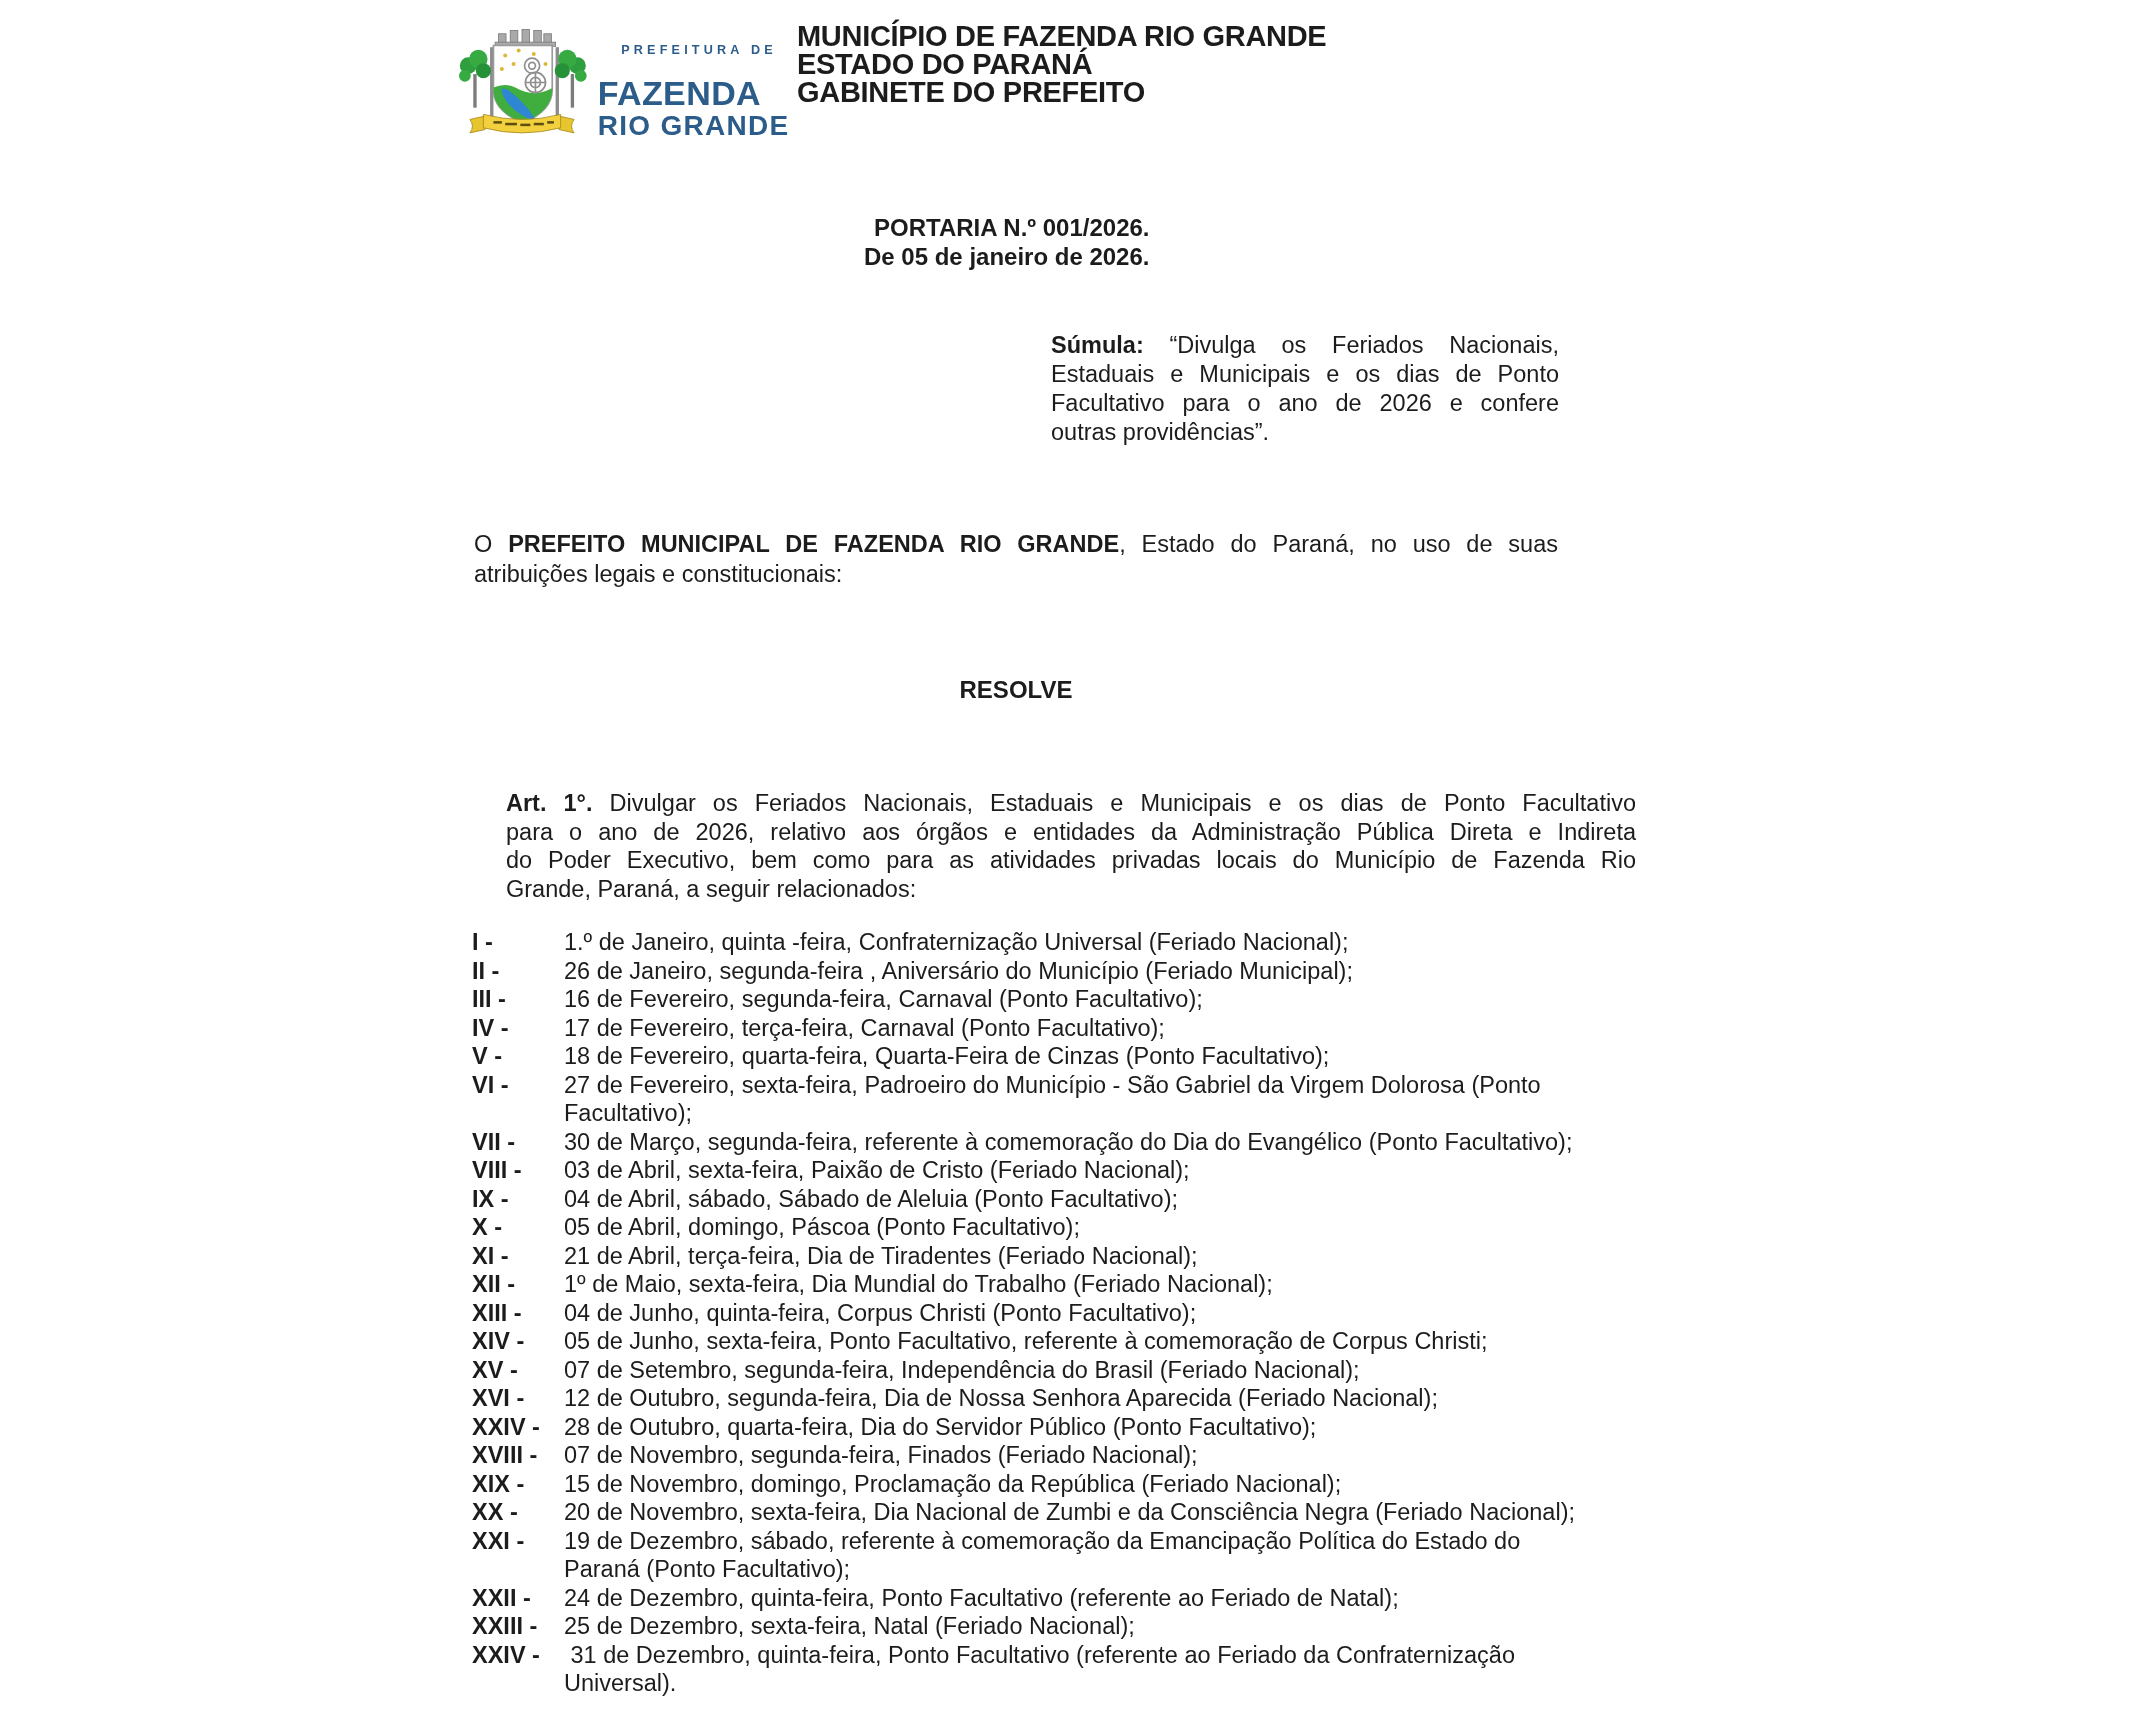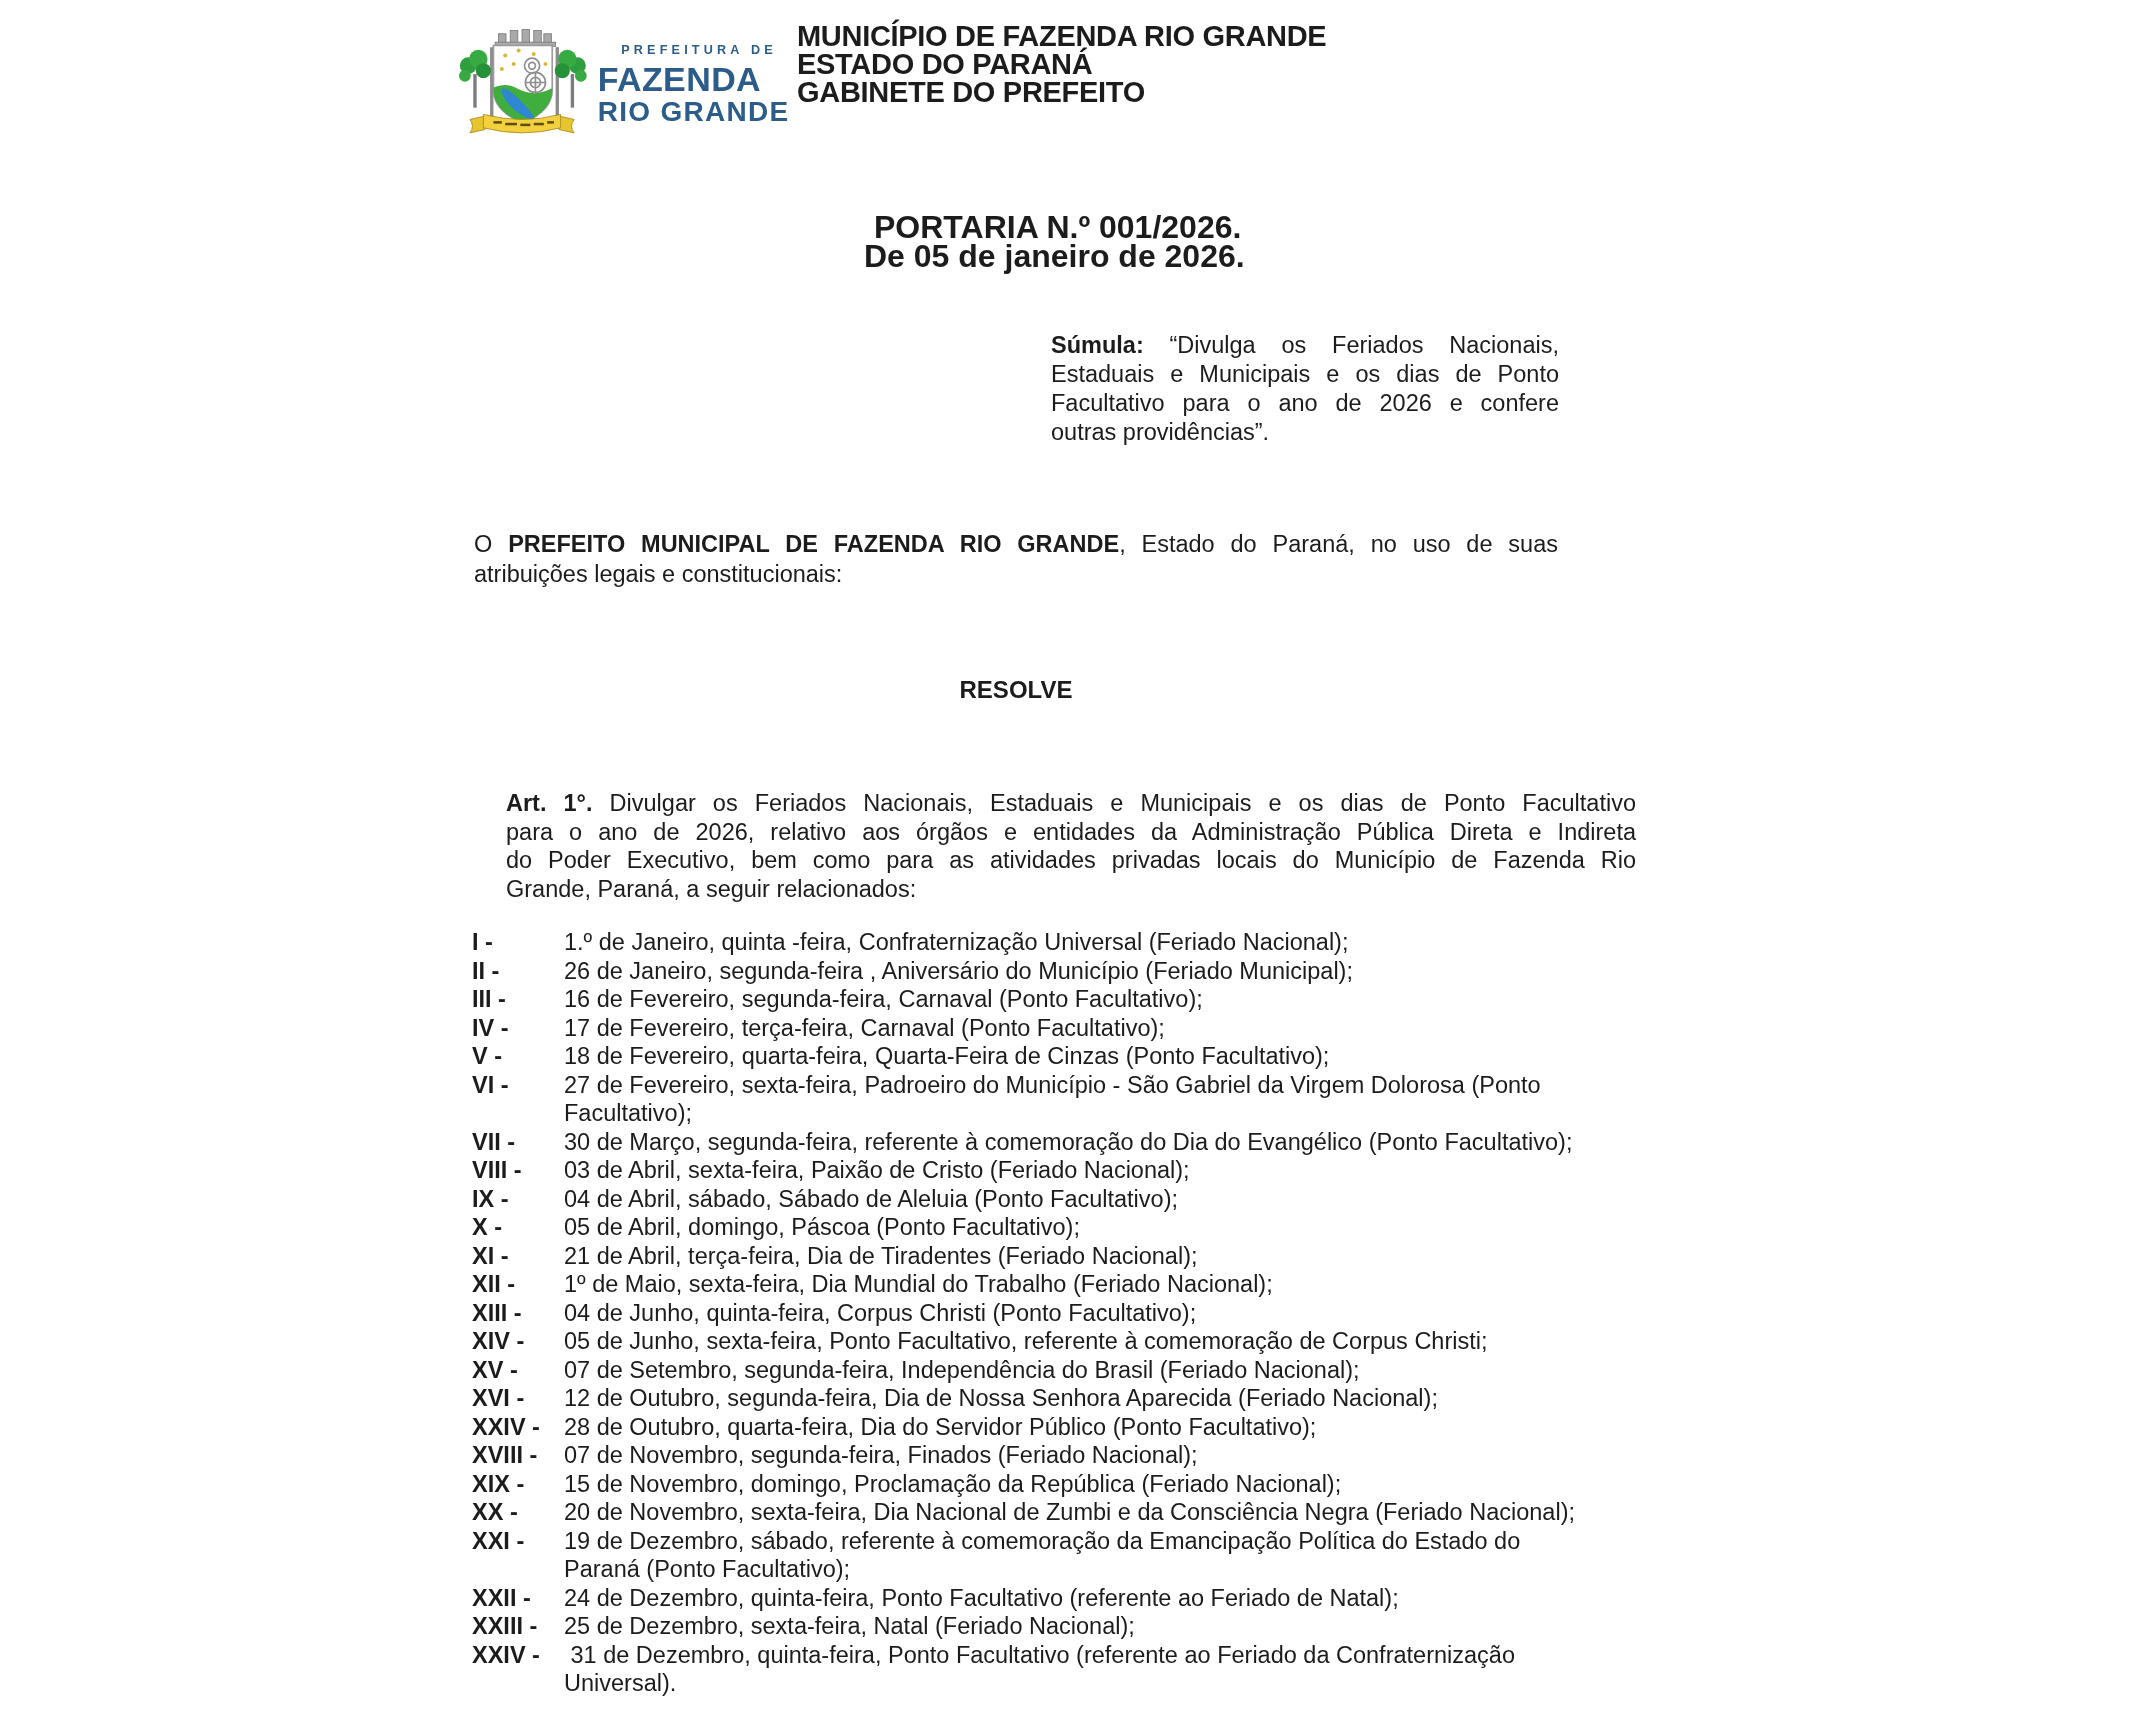--- a/index.html
+++ b/index.html
@@ -4,29 +4,29 @@
 <style>
   html,body{margin:0;padding:0;background:#ffffff;}
   .page{position:relative;width:2148px;height:1718px;background:#ffffff;
         color:#1c1c1c;font-family:"Liberation Sans",sans-serif;overflow:hidden;}
   .abs{position:absolute;}
 
   
   .logo{left:453px;top:22px;width:352px;height:126px;display:flex;align-items:flex-start;}
   .crest{width:138px;height:126px;flex:0 0 auto;}
   .wordmark{margin-left:6.7px;margin-top:22px;line-height:1;}
-  .wm-small{font-size:12.6px;font-weight:bold;letter-spacing:4.2px;margin-left:23.5px;margin-bottom:5px;}
+  .wm-small{font-size:12.6px;font-weight:bold;letter-spacing:4.2px;margin-left:23.5px;margin-bottom:19px;}
   .wm-big{font-size:34px;font-weight:bold;letter-spacing:0.4px;}
   .wm-big2{font-size:28px;font-weight:bold;letter-spacing:1.3px;margin-top:2.5px;}
 
   .titleblock{left:797px;top:22px;width:730px;
               font-size:29px;font-weight:bold;line-height:28px;letter-spacing:-0.3px;}
 
   
-  .portaria{left:864px;top:213px;font-size:32px;font-weight:bold;line-height:29px;}
+  .portaria{left:864px;top:213px;font-size:24px;font-weight:bold;line-height:29px;}
   .portaria .l1{padding-left:10px;}
 
   
   .sumula{left:1051px;top:331px;width:508px;font-size:23.5px;line-height:29px;}
 
   
   .preamble{left:474px;top:529px;width:1084px;font-size:23.5px;line-height:30px;}
   .resolve{left:474px;top:676px;width:1084px;text-align:center;font-size:24px;font-weight:bold;}
   .art1{left:474px;top:789px;width:1130px;font-size:23.5px;line-height:28.5px;margin-left:32px;}
 

